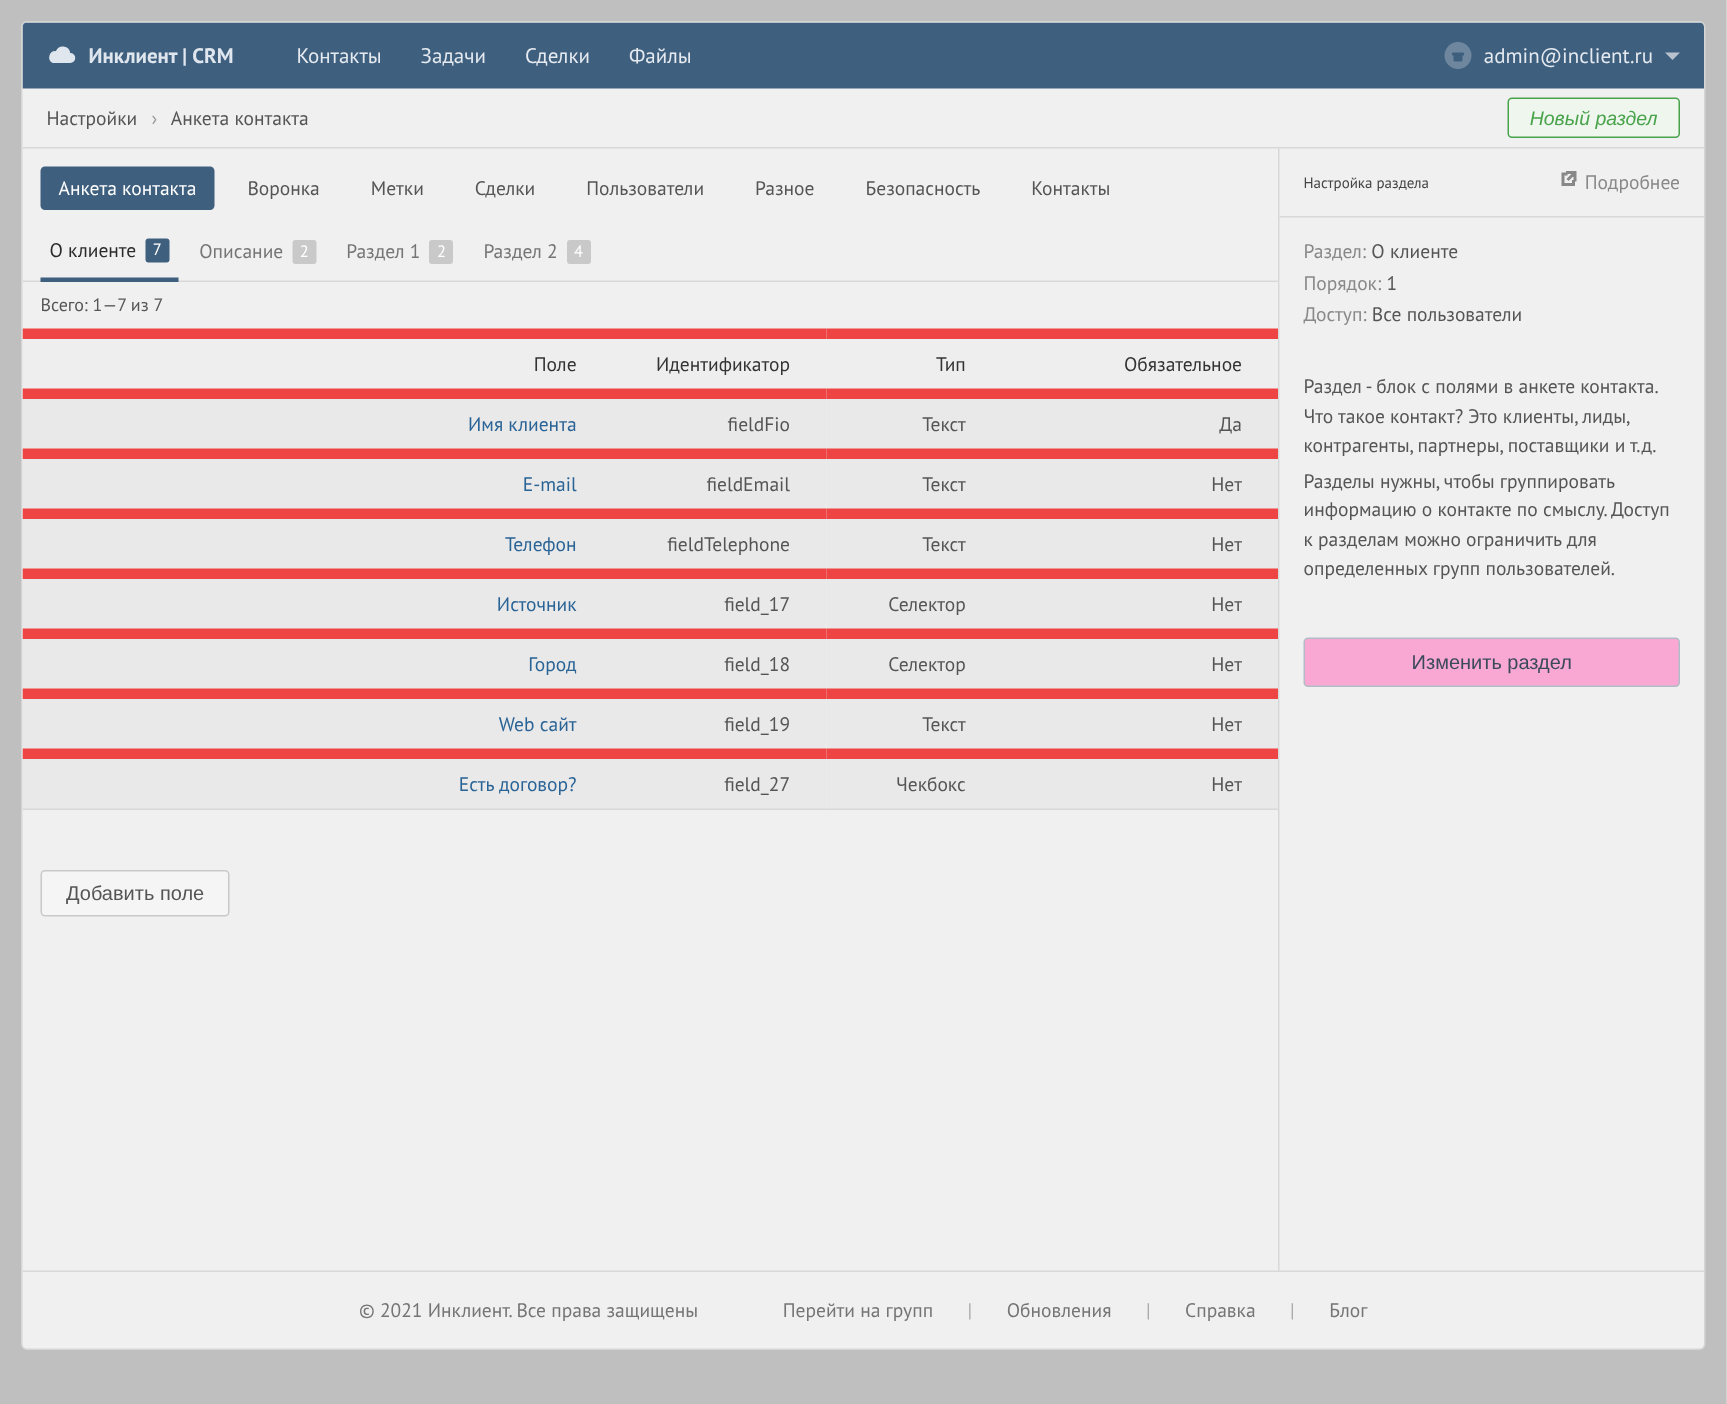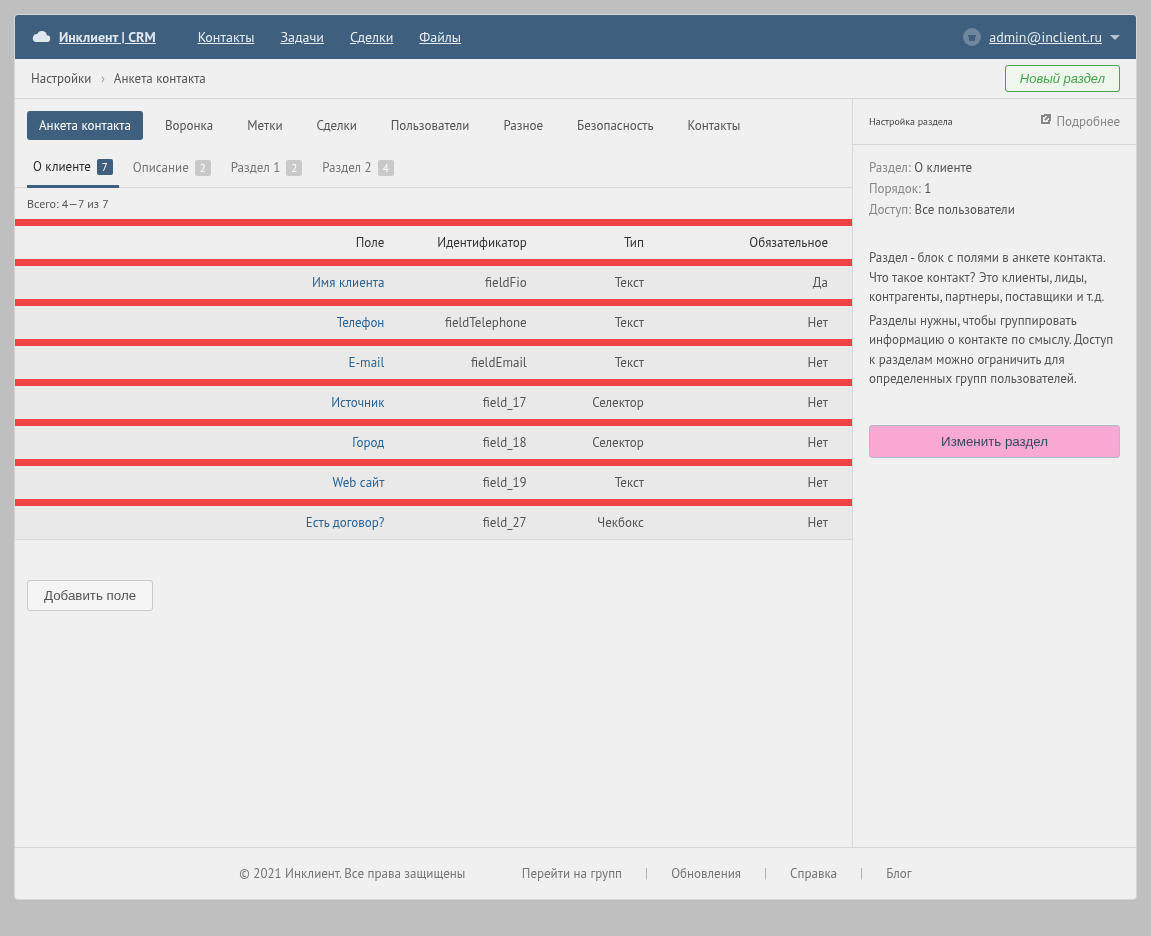--- a/index.html
+++ b/index.html
@@ -1,19 +1,19 @@
 <!DOCTYPE html>
 <html><head>
 <meta charset="utf-8">
 <style>
 * { box-sizing: border-box; margin: 0; padding: 0; }
 body { font-family: "PT Sans", "Helvetica Neue", Arial, sans-serif; font-size: 13px; color: #555; background: #bfbfbf; }
 .app { width: 1151px; height: 936px; background: #bfbfbf; position: relative; padding: 14px; }
 .card { background: #f0f0f0; border: 1px solid #d5d5d5; border-radius: 4px; overflow: hidden; }
-.topbar { background: #3e5f7e; height: 44px; display: flex; align-items: center; padding: 0 16px; color: #e5eaf0; font-size: 14px; text-decoration: underline; }
+.topbar { background: #3e5f7e; height: 44px; display: flex; align-items: center; padding: 0 16px; color: #e5eaf0; font-size: 14px; }
 .brand { display: flex; align-items: center; gap: 8px; font-weight: 600; color:#dfe6ee; }
 .brand svg { width: 20px; height: 16px; fill: #dfe6ee; }
 .topnav { display: flex; gap: 26px; margin-left: 42px; }
 .topnav a { color: #e5eaf0; cursor: pointer; }
 .spacer { flex: 1; }
 .userbox { display: flex; align-items: center; gap: 8px; color: #e5eaf0; cursor: pointer; }
 .usericon { width: 18px; height: 18px; border-radius: 50%; background: #6e879e; display: inline-flex; align-items: center; justify-content: center; }
 .usericon svg { width: 10px; height: 10px; fill: #3e5f7e; }
 .caret { width: 0; height: 0; border-left: 5px solid transparent; border-right: 5px solid transparent; border-top: 5px solid #b8c3cf; }
 
@@ -131,47 +131,47 @@
           <div class="subtab">
             <span>Раздел 1</span>
             <span class="badge">2</span>
           </div>
           <div class="subtab">
             <span>Раздел 2</span>
             <span class="badge">4</span>
           </div>
         </div>
 
-        <div class="countline">Всего: 4—7 из 7</div>
+        <div class="countline">Всего: 1—7 из 7</div>
 
         <table class="fields">
           <thead>
             <tr>
               <th class="col-field">Поле</th>
               <th class="col-id">Идентификатор</th>
               <th class="col-type">Тип</th>
               <th class="col-req">Обязательное</th>
             </tr>
           </thead>
           <tbody id="rows">
               <tr>
                 <td class="fieldname">Имя клиента</td>
                 <td>fieldFio</td>
                 <td>Текст</td>
                 <td>Да</td>
               </tr>
               <tr>
+                <td class="fieldname">E-mail</td>
+                <td>fieldEmail</td>
+                <td>Текст</td>
+                <td>Нет</td>
+              </tr>
+              <tr>
                 <td class="fieldname">Телефон</td>
                 <td>fieldTelephone</td>
-                <td>Текст</td>
-                <td>Нет</td>
-              </tr>
-              <tr>
-                <td class="fieldname">E-mail</td>
-                <td>fieldEmail</td>
                 <td>Текст</td>
                 <td>Нет</td>
               </tr>
               <tr>
                 <td class="fieldname">Источник</td>
                 <td>field_17</td>
                 <td>Селектор</td>
                 <td>Нет</td>
               </tr>
               <tr>

